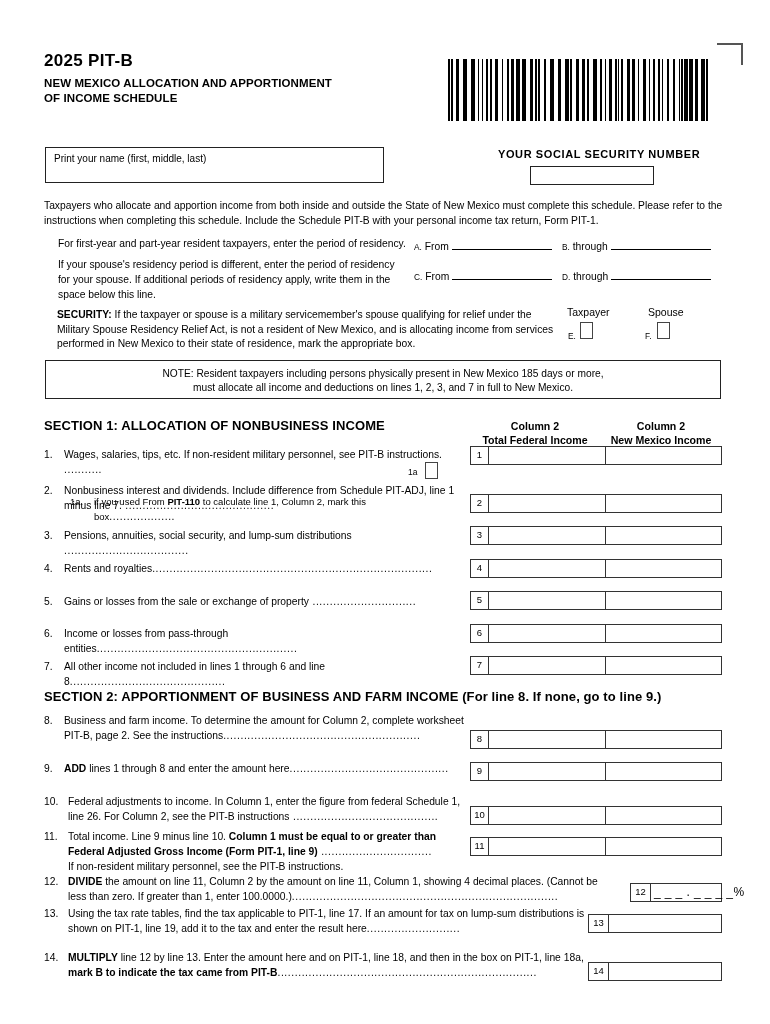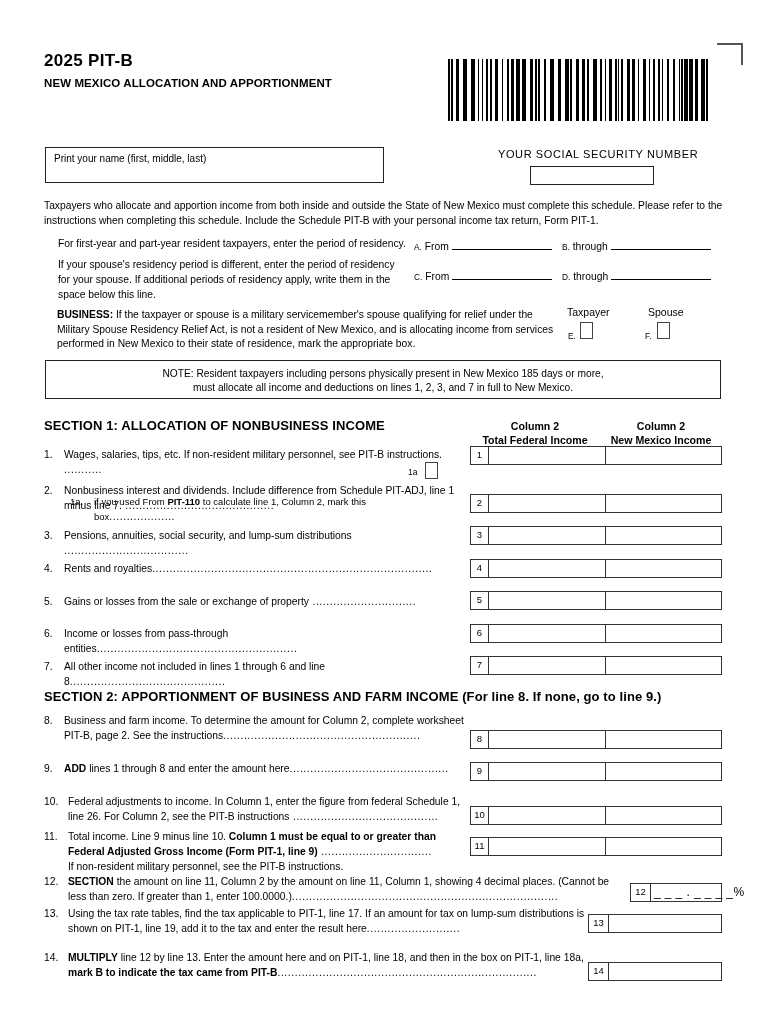--- a/index.html
+++ b/index.html
@@ -78,21 +78,21 @@
     position: absolute;
     left: 8px;
     top: 5px;
     font-size: 10px;
   }
   .ssn-label {
     position: absolute;
     left: 498px;
     top: 148px;
     font-size: 11px;
-    font-weight: normal;
+    font-weight: bold;
     letter-spacing: 0.6px;
   }
   .ssn-box {
     position: absolute;
     left: 530px;
     top: 166px;
     width: 124px;
     height: 19px;
     border: 1.3px solid #222;
     box-sizing: border-box;
@@ -280,20 +280,21 @@
 </head>
 <body>
 
 <div class="page">
 
   <div class="corner-mark"></div>
 
   <div class="form-title">2025 PIT-B</div>
   <div class="form-subtitle">
     <div>NEW MEXICO ALLOCATION AND APPORTIONMENT</div>
+    <div>OF INCOME SCHEDULE</div>
   </div>
 
   <div class="barcode" id="barcode">
       <i style="width:2px"></i>
       <i style="width:1px;background:#fff"></i>
       <i style="width:2px"></i>
       <i style="width:3px;background:#fff"></i>
       <i style="width:3px"></i>
       <i style="width:4px;background:#fff"></i>
       <i style="width:4px"></i>
@@ -419,21 +420,21 @@
     <span>From</span>
     <span class="rule" style="width:100px;"></span>
   </div>
   <div class="fld" style="left:562px; top:269px;">
     <span class="ltr">D.</span>
     <span>through</span>
     <span class="rule" style="width:100px;"></span>
   </div>
 
   <div class="mil-text">
-    <b>BUSINESS:</b><span> If the taxpayer or spouse is a military servicemember's spouse qualifying for relief under the Military Spouse Residency Relief Act, is not a resident of New Mexico, and is allocating income from services performed in New Mexico to their state of residence, mark the appropriate box.</span>
+    <b>SECURITY:</b><span> If the taxpayer or spouse is a military servicemember's spouse qualifying for relief under the Military Spouse Residency Relief Act, is not a resident of New Mexico, and is allocating income from services performed in New Mexico to their state of residence, mark the appropriate box.</span>
   </div>
   <div class="ts-head" style="left:567px; top:306px;">Taxpayer</div>
   <div class="ts-head" style="left:648px; top:306px;">Spouse</div>
   <div class="cbox-letter" style="left:568px; top:331px;">E.</div>
   <div class="cbox" style="left:580px; top:322px;"></div>
   <div class="cbox-letter" style="left:645px; top:331px;">F.</div>
   <div class="cbox" style="left:657px; top:322px;"></div>
 
   <div class="note-box">
     <div class="note-text">
@@ -567,21 +568,21 @@
     <span class="txt" style="margin-left:24px;"><span>Total income. Line 9 minus line 10. </span><b>Column 1 must be equal to or greater than Federal Adjusted Gross Income (Form PIT-1, line 9)</b><span class="dots"> ................................</span><br><span>If non-resident military personnel, see the PIT-B instructions.</span></span>
   </div>
   <div class="amtrow" style="left:470px; top:837px; width:252px;">
     <div class="idx">11</div>
     <div class="cell"></div>
     <div class="cell"></div>
   </div>
 
   <div class="li" style="left:44px; top:874px; width:570px;">
     <span class="num">12.</span>
-    <span class="txt" style="margin-left:24px;"><b>SECTION</b><span> the amount on line 11, Column 2 by the amount on line 11, Column 1, showing 4 decimal places. (Cannot be less than zero. If greater than 1, enter 100.0000.)</span><span class="dots">.............................................................................</span></span>
+    <span class="txt" style="margin-left:24px;"><b>DIVIDE</b><span> the amount on line 11, Column 2 by the amount on line 11, Column 1, showing 4 decimal places. (Cannot be less than zero. If greater than 1, enter 100.0000.)</span><span class="dots">.............................................................................</span></span>
   </div>
   <div class="pctrow" style="left:630px; top:883px; width:92px;">
     <div class="idx">12</div>
     <div class="pcell"><span>_ _ _ . _ _ _ _</span><span>%</span></div>
   </div>
 
   <div class="li" style="left:44px; top:906px; width:545px;">
     <span class="num">13.</span>
     <span class="txt" style="margin-left:24px;"><span>Using the tax rate tables, find the tax applicable to PIT-1, line 17. If an amount for tax on lump-sum distributions is shown on PIT-1, line 19, add it to the tax and enter the result here</span><span class="dots">...........................</span></span>
   </div>

